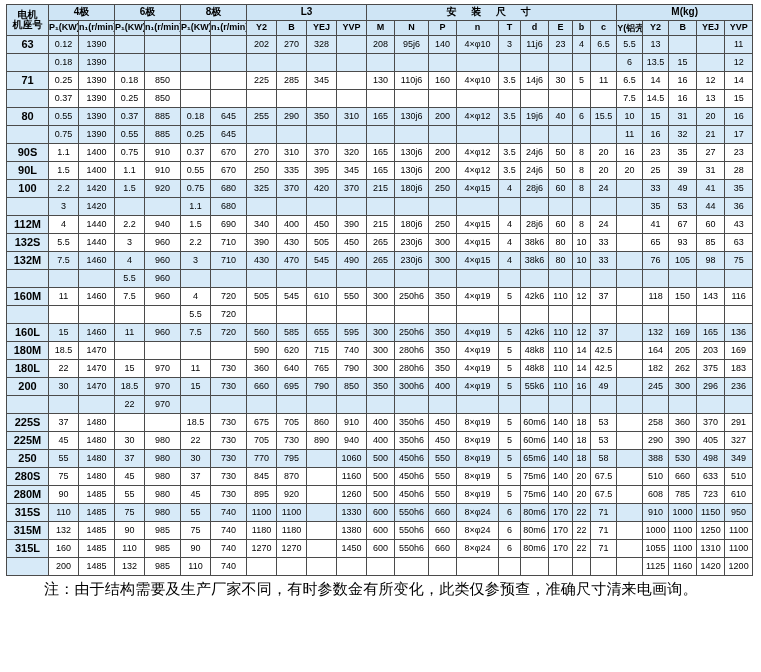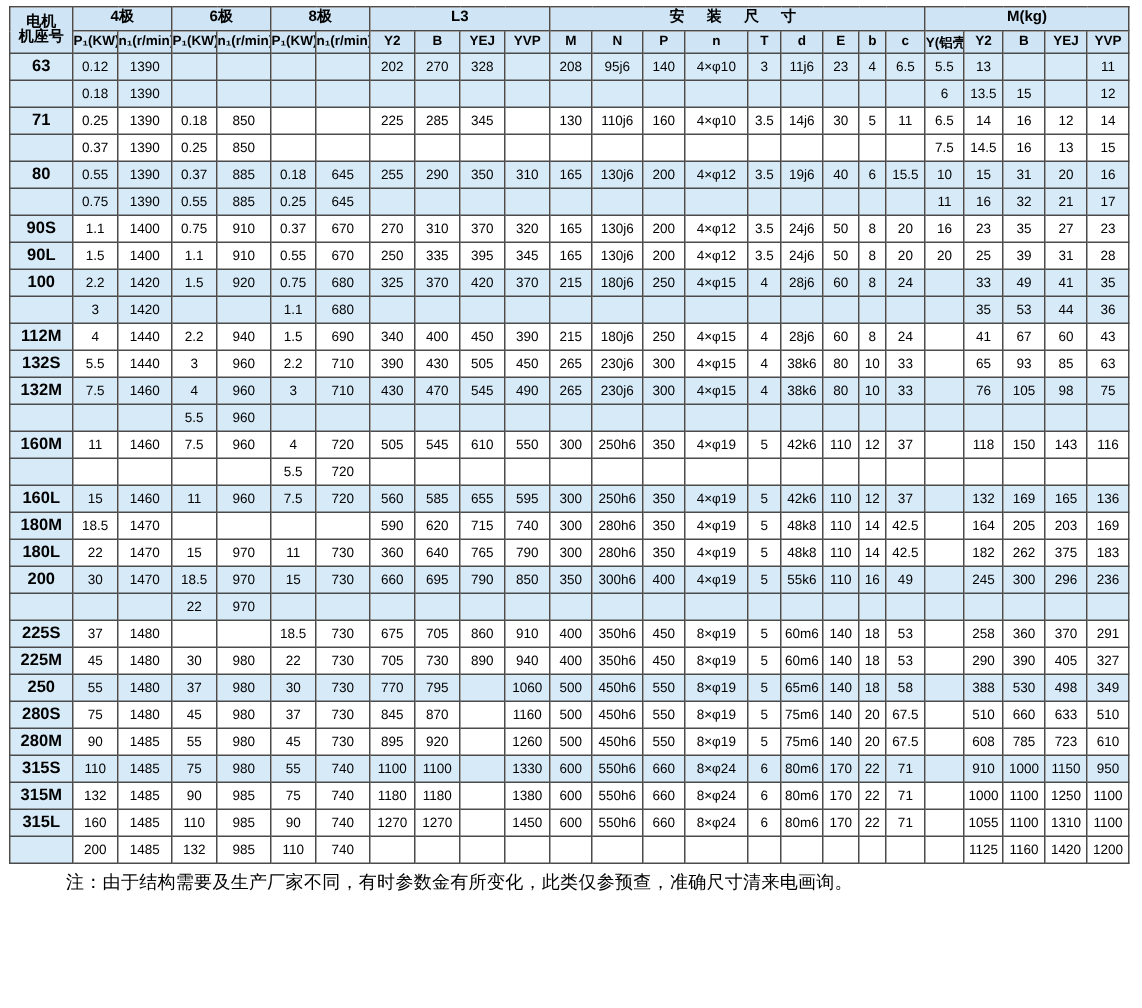--- a/index.html
+++ b/index.html
@@ -47,21 +47,21 @@
     background:#d7eaf8;
   }
   td.model{
     font-weight:bold;
     font-size:11px;
     background:#d7eaf8;
   }
   tr.alt td.model{background:#d7eaf8;}
   .note{
     margin-top:4px;
-    font-size:12px;
+    font-size:15px;
     color:#000;
     letter-spacing:0.2px;
     padding-left:38px;
   }
   .wide-title{letter-spacing:6px;}
   .y-head{font-size:8px;line-height:1.0;}
 </style>
 </head>
 <body>
 

